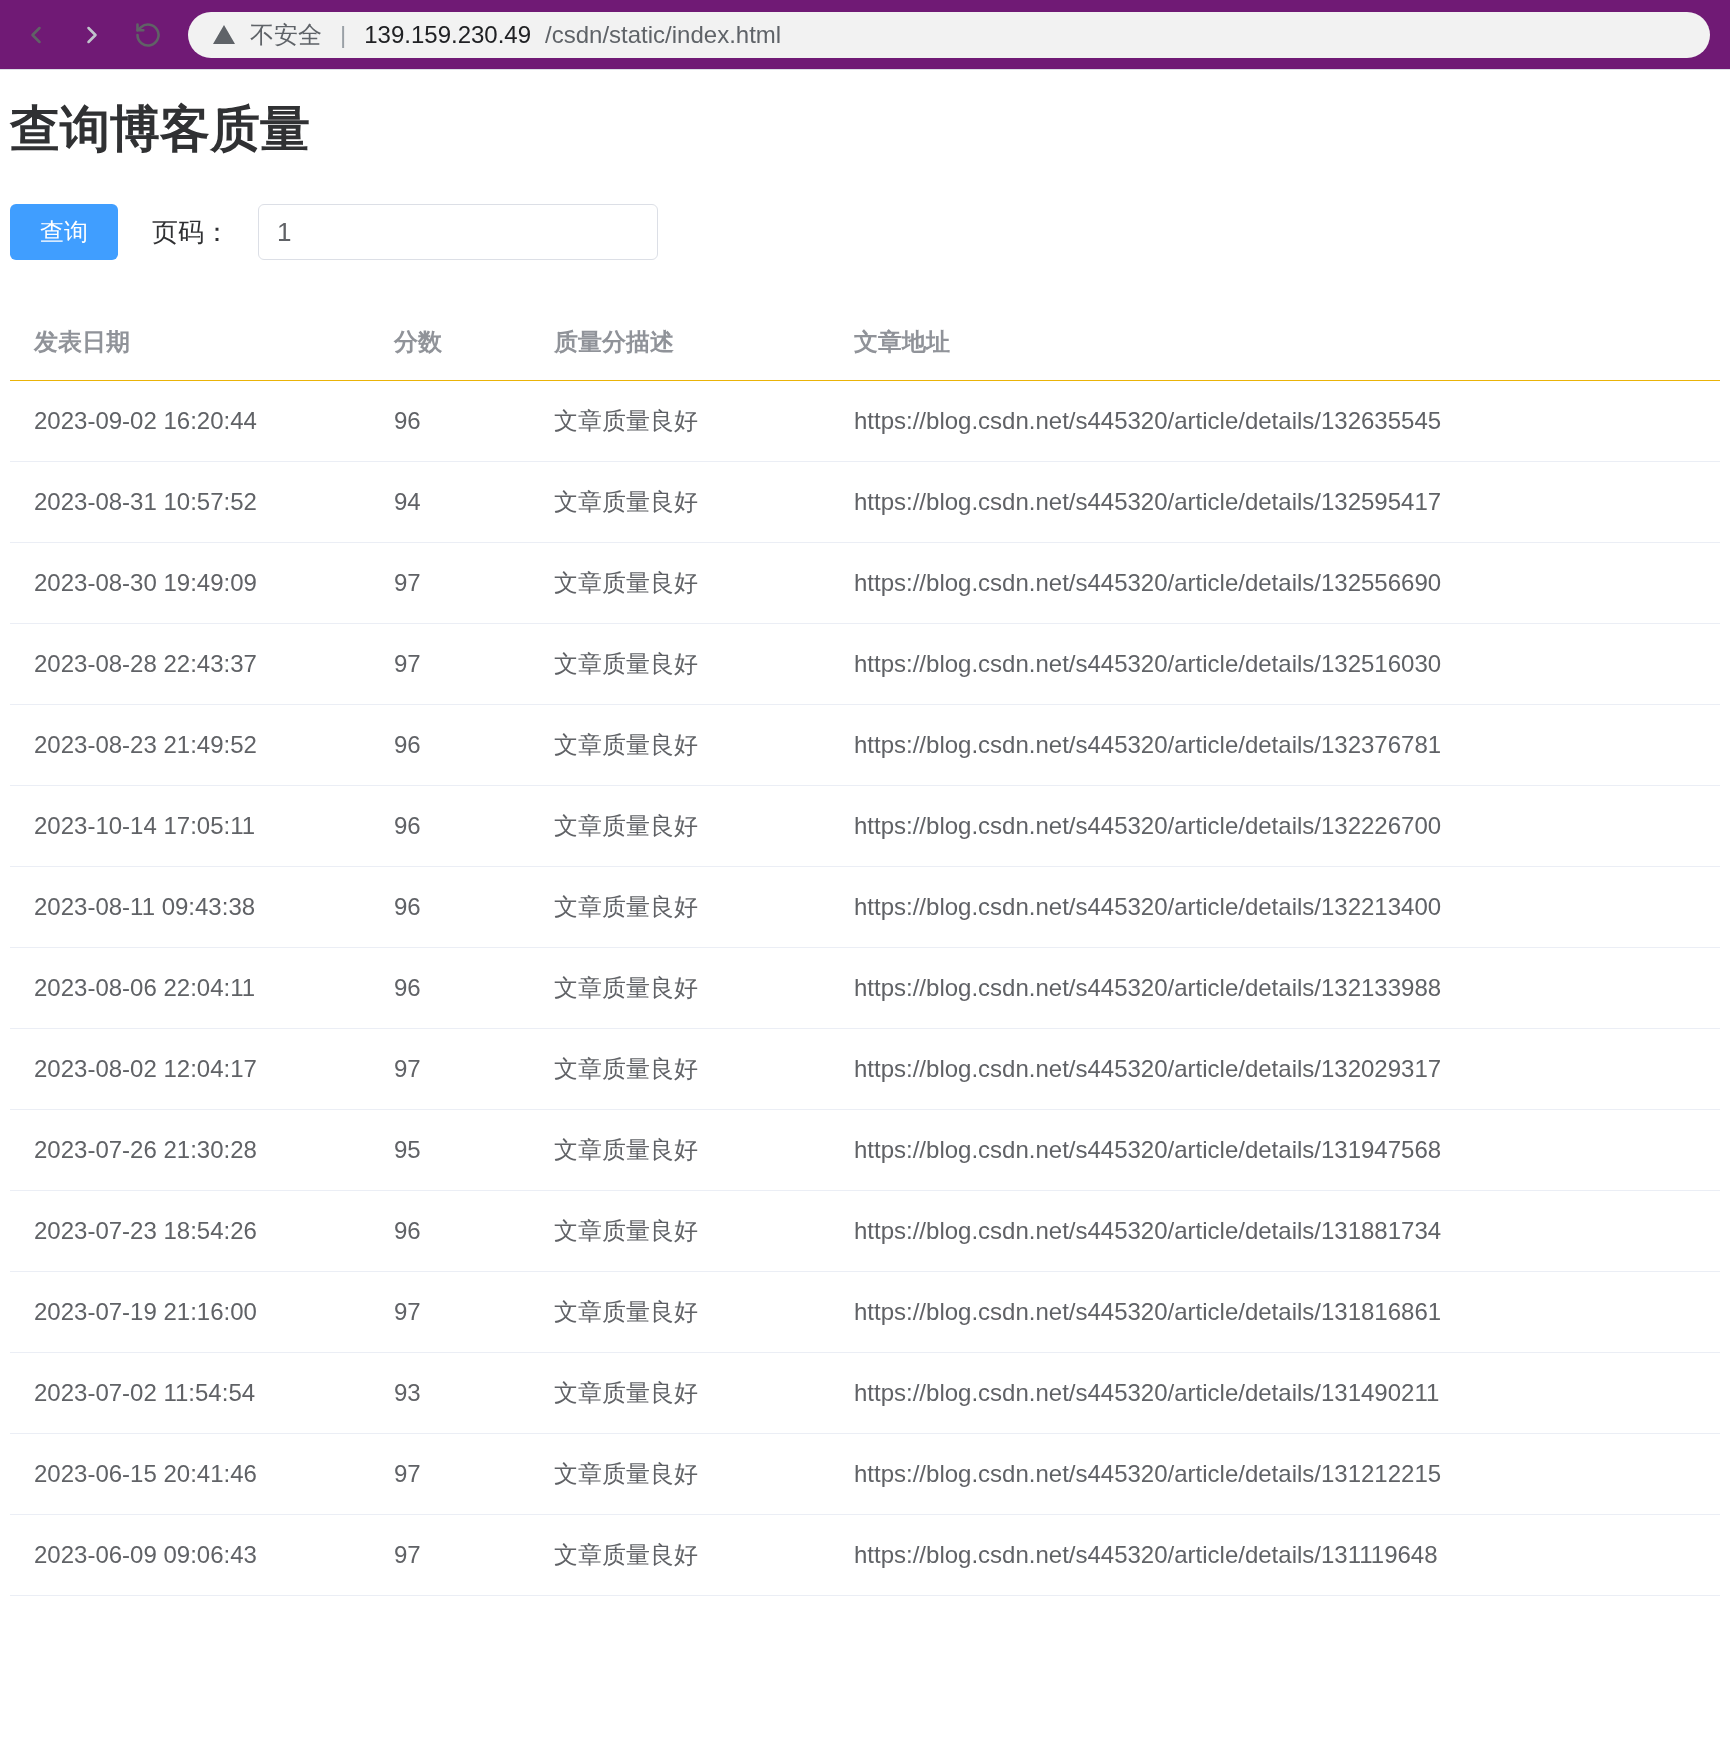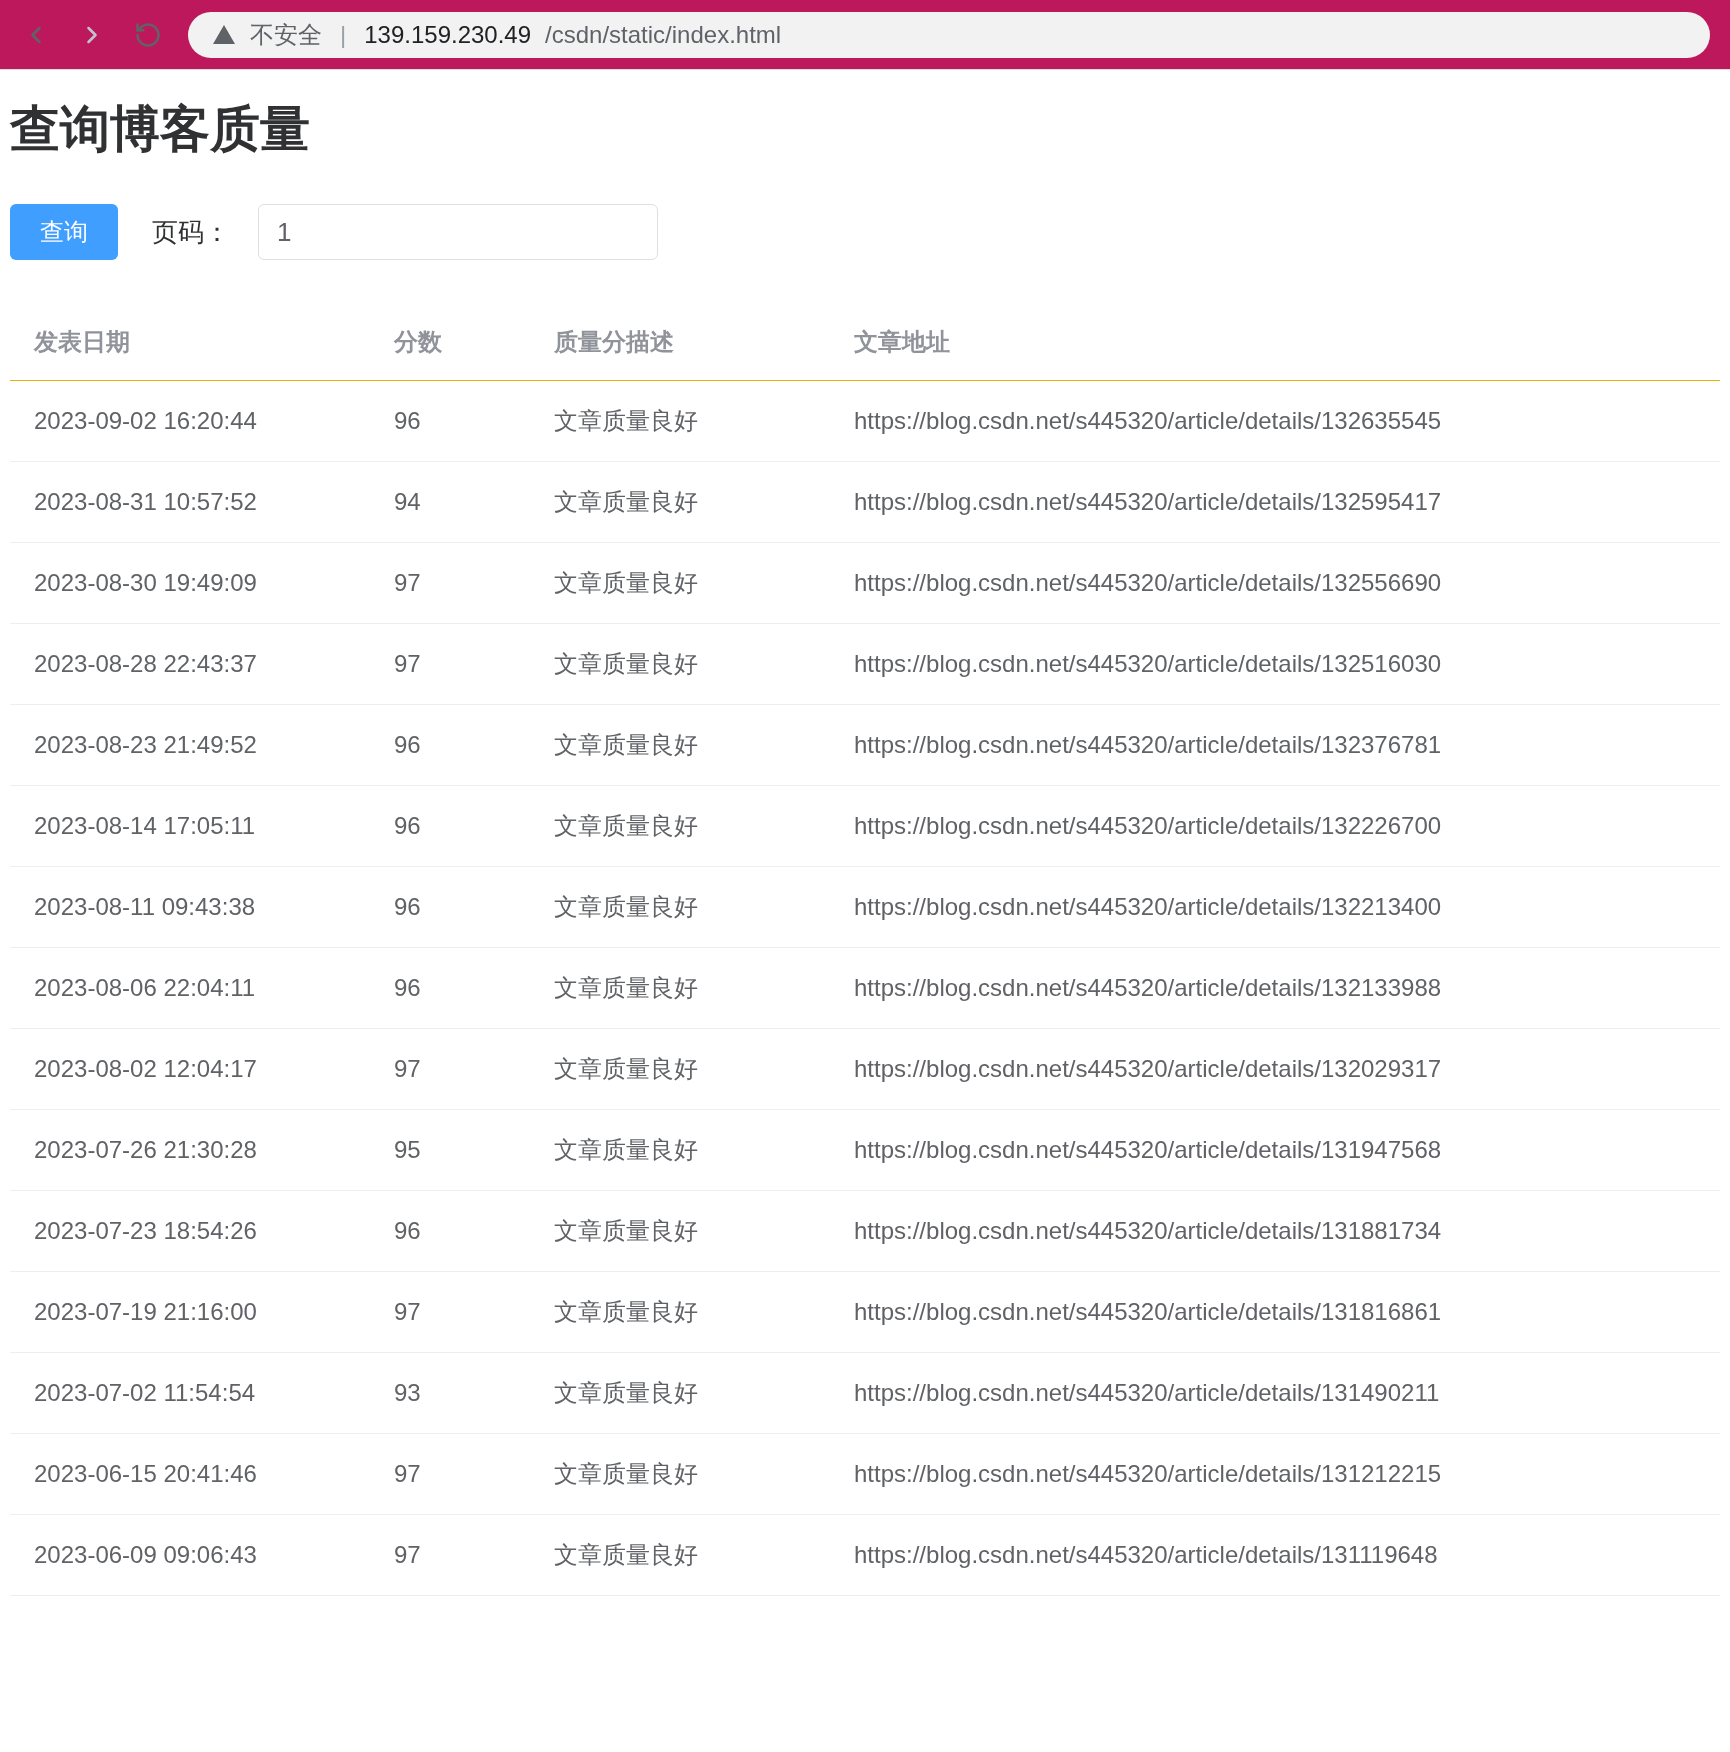--- a/index.html
+++ b/index.html
@@ -10,21 +10,21 @@
       font-size: 22px;
       width: 1730px;
     }
     .browser-bar {
       display: flex;
       align-items: center;
       height: 70px;
       padding: 0 20px;
       border-bottom: 1px solid #dcdfe6;
       gap: 24px;
-      background: #be185d;
+      background: #701a75;
       justify-content: space-between;
     }
     .nav-icon {
       width: 32px;
       height: 32px;
       display: flex;
       align-items: center;
       justify-content: center;
       color: #606266;
       cursor: pointer;
@@ -215,21 +215,21 @@
           <td>文章质量良好</td>
           <td class="url-cell">https://blog.csdn.net/s445320/article/details/132516030</td>
         </tr>
         <tr>
           <td>2023-08-23 21:49:52</td>
           <td>96</td>
           <td>文章质量良好</td>
           <td class="url-cell">https://blog.csdn.net/s445320/article/details/132376781</td>
         </tr>
         <tr>
-          <td>2023-08-14 17:05:11</td>
+          <td>2023-10-14 17:05:11</td>
           <td>96</td>
           <td>文章质量良好</td>
           <td class="url-cell">https://blog.csdn.net/s445320/article/details/132226700</td>
         </tr>
         <tr>
           <td>2023-08-11 09:43:38</td>
           <td>96</td>
           <td>文章质量良好</td>
           <td class="url-cell">https://blog.csdn.net/s445320/article/details/132213400</td>
         </tr>

